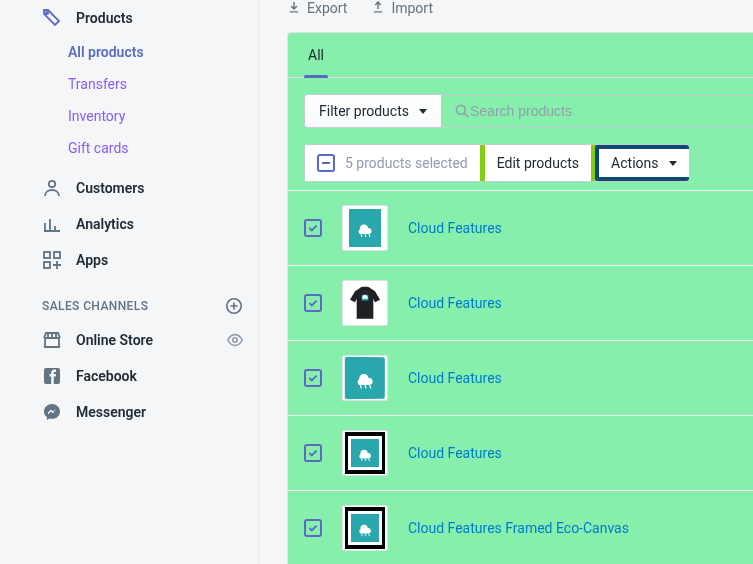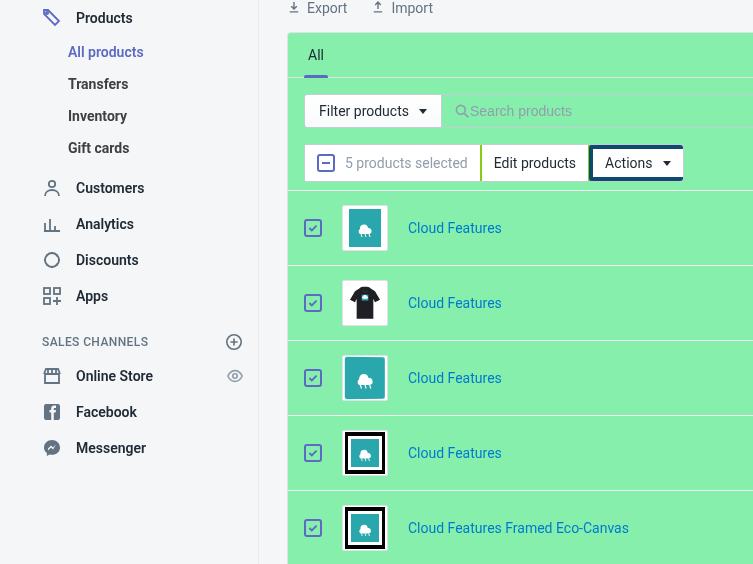--- a/index.html
+++ b/index.html
@@ -2,21 +2,21 @@
 <html><head>
 <meta charset="utf-8">
 <style>
   * { box-sizing: border-box; }
   html, body { margin: 0; padding: 0; font-family: -apple-system, BlinkMacSystemFont, "Segoe UI", Roboto, Helvetica, Arial, sans-serif; font-size: 14px; color: #212b36; background: #f4f6f8; }
   .app { display: flex; width: 753px; height: 564px; overflow: hidden; margin-left: 28px; }
   
   .sidebar { width: 231px; flex: 0 0 231px; background: #f4f6f8; border-right: 1px solid #e8eaec; padding: 0; }
   .nav-item { display: flex; align-items: center; gap: 14px; padding: 8px 14px; color: #212b36; cursor: pointer; font-weight: 400; }
   .nav-item.bold { font-weight: 600; }
-  .nav-sub { padding-left: 40px; color: #404040; font-weight: 700; }
+  .nav-sub { padding-left: 40px; color: #8b5cf6; font-weight: 400; }
   .nav-sub.active { color: #5c6ac4; font-weight: 600; }
   .nav-icon { width: 20px; height: 20px; display: flex; align-items: center; justify-content: center; color: #637381; flex-shrink: 0; }
   .nav-item.bold .nav-icon { color: #5c6ac4; }
   .section-header { display: flex; align-items: center; justify-content: space-between; padding: 18px 14px 6px 14px; color: #637381; font-size: 12px; font-weight: 500; letter-spacing: 0.4px; }
   .section-header .plus { width: 20px; height: 20px; display:flex; align-items:center; justify-content:center; color:#637381; }
   .nav-right-icon { margin-left: auto; color:#919eab; }
 
   
   .main { flex: 1; background: #f4f6f8; position: relative; padding-left: 28px; }
   .top-actions { display: flex; gap: 24px; padding: 0 0 16px 0; color: #637381; }
@@ -28,21 +28,21 @@
   .tab.active::after { content:""; position:absolute; left:0; right:0; bottom:-1px; height:3px; background:#5c6ac4; border-radius: 2px 2px 0 0;}
   .filter-row { display:flex; gap:0; padding:16px 16px; }
   .filter-btn { display:flex; align-items:center; gap:10px; border:1px solid #c4cdd5; background:linear-gradient(#fff,#f9fafb); border-radius:3px; padding:8px 14px; cursor:pointer; color:#212b36;}
   .search-wrap { flex:1; display:flex; align-items:center; border:1px solid #c4cdd5; border-left:none; border-radius:0 3px 3px 0; padding:0 12px; color:#919eab;}
   .search-input { flex:1; border:none; outline:none; font-size:14px; color:#212b36; background:transparent; padding:8px 0;}
   .search-input::placeholder { color:#919eab; }
   .filter-btn { border-radius: 3px 0 0 3px; }
 
   .bulk-row { display:flex; gap:0; padding: 0 16px 8px 16px; align-items:center; }
   .bulk-seg { display:flex; border:1px solid #c4cdd5; border-radius:3px; overflow:visible; position:relative;}
-  .bulk-part { display:flex; align-items:center; gap:10px; padding:7px 12px; border-right:2px solid #84cc16; cursor:pointer; background:#fff;}
+  .bulk-part { display:flex; align-items:center; gap:10px; padding:7px 12px; border-right:5px solid #84cc16; cursor:pointer; background:#fff;}
   .bulk-part:last-child { border-right:none; }
   .bulk-count { color:#919eab; }
   .bulk-actions { border:4px solid #0c4a6e; border-radius:3px; margin-left:-1px; padding:6px 12px; display:flex; align-items:center; gap:10px;}
   .indeterminate { width:18px; height:18px; border:2px solid #5c6ac4; border-radius:3px; display:flex; align-items:center; justify-content:center; color:#5c6ac4;}
   .indeterminate::after { content:""; width:8px; height:2px; background:#5c6ac4; }
   .caret { width:0; height:0; border-left:4px solid transparent; border-right:4px solid transparent; border-top:5px solid currentColor; }
 
   .list { }
   .row { display:flex; align-items:center; gap:20px; padding:14px 16px; border-top:1px solid #f0f2f4; }
   .chk { width:18px; height:18px; border:2px solid #5c6ac4; border-radius:3px; display:flex; align-items:center; justify-content:center; color:#5c6ac4; flex-shrink:0; cursor:pointer;}
@@ -98,29 +98,20 @@
       </span>
       <span>Customers</span>
     </div>
     <div class="nav-item bold">
       <span class="nav-icon" style="color:#637381">
         <svg width="20" height="20" viewBox="0 0 20 20" fill="none" stroke="currentColor" stroke-width="1.8">
             <path d="M3 17 L3 9 M8 17 L8 5 M13 17 L13 12 M2 17 L18 17"></path>
           </svg>
       </span>
       <span>Analytics</span>
-    </div>
-    <div class="nav-item bold">
-      <span class="nav-icon" style="color:#637381">
-        <svg width="20" height="20" viewBox="0 0 20 20" fill="none" stroke="currentColor" stroke-width="1.8">
-            <circle cx="10" cy="10" r="7"></circle>
-            <path d="M10 2v2M10 16v2M2 10h2M16 10h2M4.5 4.5l1.4 1.4M14 14l1.5 1.5M4.5 15.5l1.4-1.4M14 6l1.5-1.5"></path>
-          </svg>
-      </span>
-      <span>Discounts</span>
     </div>
     <div class="nav-item bold">
       <span class="nav-icon" style="color:#637381">
         <svg width="20" height="20" viewBox="0 0 20 20" fill="none" stroke="currentColor" stroke-width="1.8">
             <rect x="2" y="2" width="6" height="6"></rect>
             <rect x="12" y="2" width="6" height="6"></rect>
             <rect x="2" y="12" width="6" height="6"></rect>
             <path d="M15 11v8M11 15h8"></path>
           </svg>
       </span>

